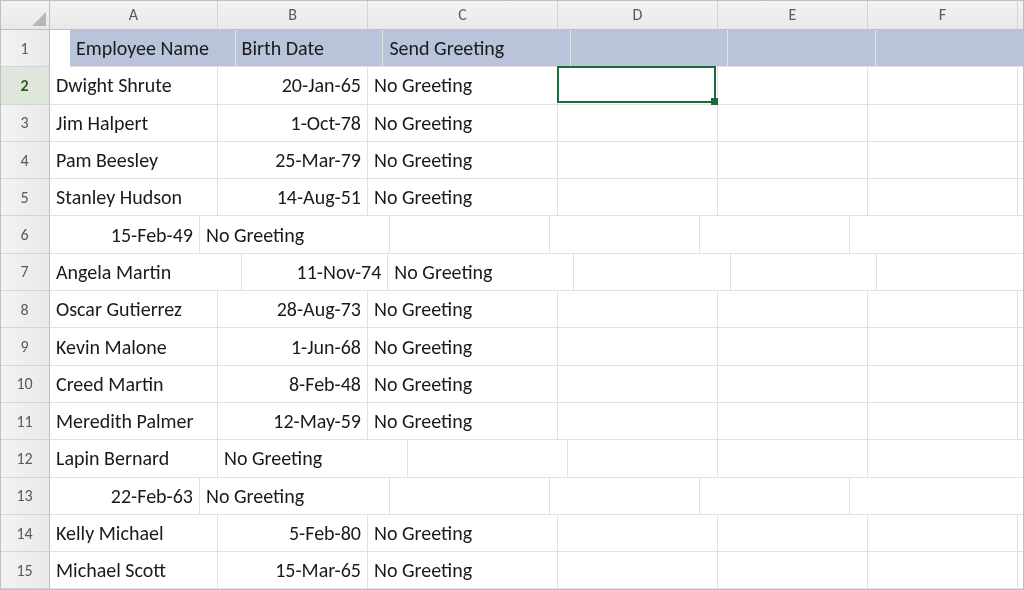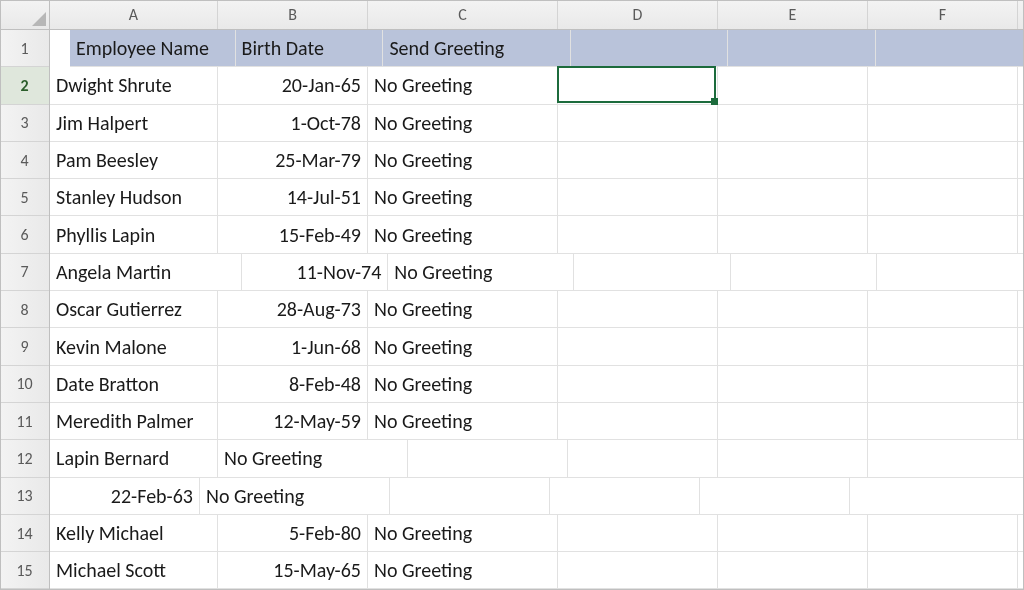--- a/index.html
+++ b/index.html
@@ -171,28 +171,27 @@
       <div class="row" style="height: 37.3px;">
         <div class="cell" style="width: 168px;">Pam Beesley</div>
         <div class="cell right" style="width: 150px;">25-Mar-79</div>
         <div class="cell" style="width: 190px;">No Greeting</div>
         <div class="cell" style="width: 160px;"></div>
         <div class="cell" style="width: 150px;"></div>
         <div class="cell" style="width: 150px;"></div>
       </div>
       <div class="row" style="height: 37.3px;">
         <div class="cell" style="width: 168px;">Stanley Hudson</div>
-        <div class="cell right" style="width: 150px;">14-Jul-51</div>
-        <div class="cell" style="width: 190px;">No Greeting</div>
-        <div class="cell" style="width: 160px;"></div>
-        <div class="cell" style="width: 150px;"></div>
-        <div class="cell" style="width: 150px;"></div>
-      </div>
-      <div class="row" style="height: 37.3px;">
-        <div class="cell" style="width: 168px;">Phyllis Lapin</div>
+        <div class="cell right" style="width: 150px;">14-Aug-51</div>
+        <div class="cell" style="width: 190px;">No Greeting</div>
+        <div class="cell" style="width: 160px;"></div>
+        <div class="cell" style="width: 150px;"></div>
+        <div class="cell" style="width: 150px;"></div>
+      </div>
+      <div class="row" style="height: 37.3px;">
         <div class="cell right" style="width: 150px;">15-Feb-49</div>
         <div class="cell" style="width: 190px;">No Greeting</div>
         <div class="cell" style="width: 160px;"></div>
         <div class="cell" style="width: 150px;"></div>
         <div class="cell" style="width: 150px;"></div>
       </div>
       <div class="row" style="height: 37.3px;">
         <div class="cell" style="width: 196px;">Angela Martin</div>
         <div class="cell right" style="width: 150px;">11-Nov-74</div>
         <div class="cell" style="width: 190px;">No Greeting</div>
@@ -210,21 +209,21 @@
       </div>
       <div class="row" style="height: 37.3px;">
         <div class="cell" style="width: 168px;">Kevin Malone</div>
         <div class="cell right" style="width: 150px;">1-Jun-68</div>
         <div class="cell" style="width: 190px;">No Greeting</div>
         <div class="cell" style="width: 160px;"></div>
         <div class="cell" style="width: 150px;"></div>
         <div class="cell" style="width: 150px;"></div>
       </div>
       <div class="row" style="height: 37.3px;">
-        <div class="cell" style="width: 168px;">Date Bratton</div>
+        <div class="cell" style="width: 168px;">Creed Martin</div>
         <div class="cell right" style="width: 150px;">8-Feb-48</div>
         <div class="cell" style="width: 190px;">No Greeting</div>
         <div class="cell" style="width: 160px;"></div>
         <div class="cell" style="width: 150px;"></div>
         <div class="cell" style="width: 150px;"></div>
       </div>
       <div class="row" style="height: 37.3px;">
         <div class="cell" style="width: 168px;">Meredith Palmer</div>
         <div class="cell right" style="width: 150px;">12-May-59</div>
         <div class="cell" style="width: 190px;">No Greeting</div>
@@ -249,21 +248,21 @@
       <div class="row" style="height: 37.3px;">
         <div class="cell" style="width: 168px;">Kelly Michael</div>
         <div class="cell right" style="width: 150px;">5-Feb-80</div>
         <div class="cell" style="width: 190px;">No Greeting</div>
         <div class="cell" style="width: 160px;"></div>
         <div class="cell" style="width: 150px;"></div>
         <div class="cell" style="width: 150px;"></div>
       </div>
       <div class="row" style="height: 37.3px;">
         <div class="cell" style="width: 168px;">Michael Scott</div>
-        <div class="cell right" style="width: 150px;">15-May-65</div>
+        <div class="cell right" style="width: 150px;">15-Mar-65</div>
         <div class="cell" style="width: 190px;">No Greeting</div>
         <div class="cell" style="width: 160px;"></div>
         <div class="cell" style="width: 150px;"></div>
         <div class="cell" style="width: 150px;"></div>
       </div>
       <div class="selection" style="left: 507px; top: 36.3px; width: 159px; height: 36.3px;">
         <div class="fill-handle"></div>
       </div>
     </div>
 

